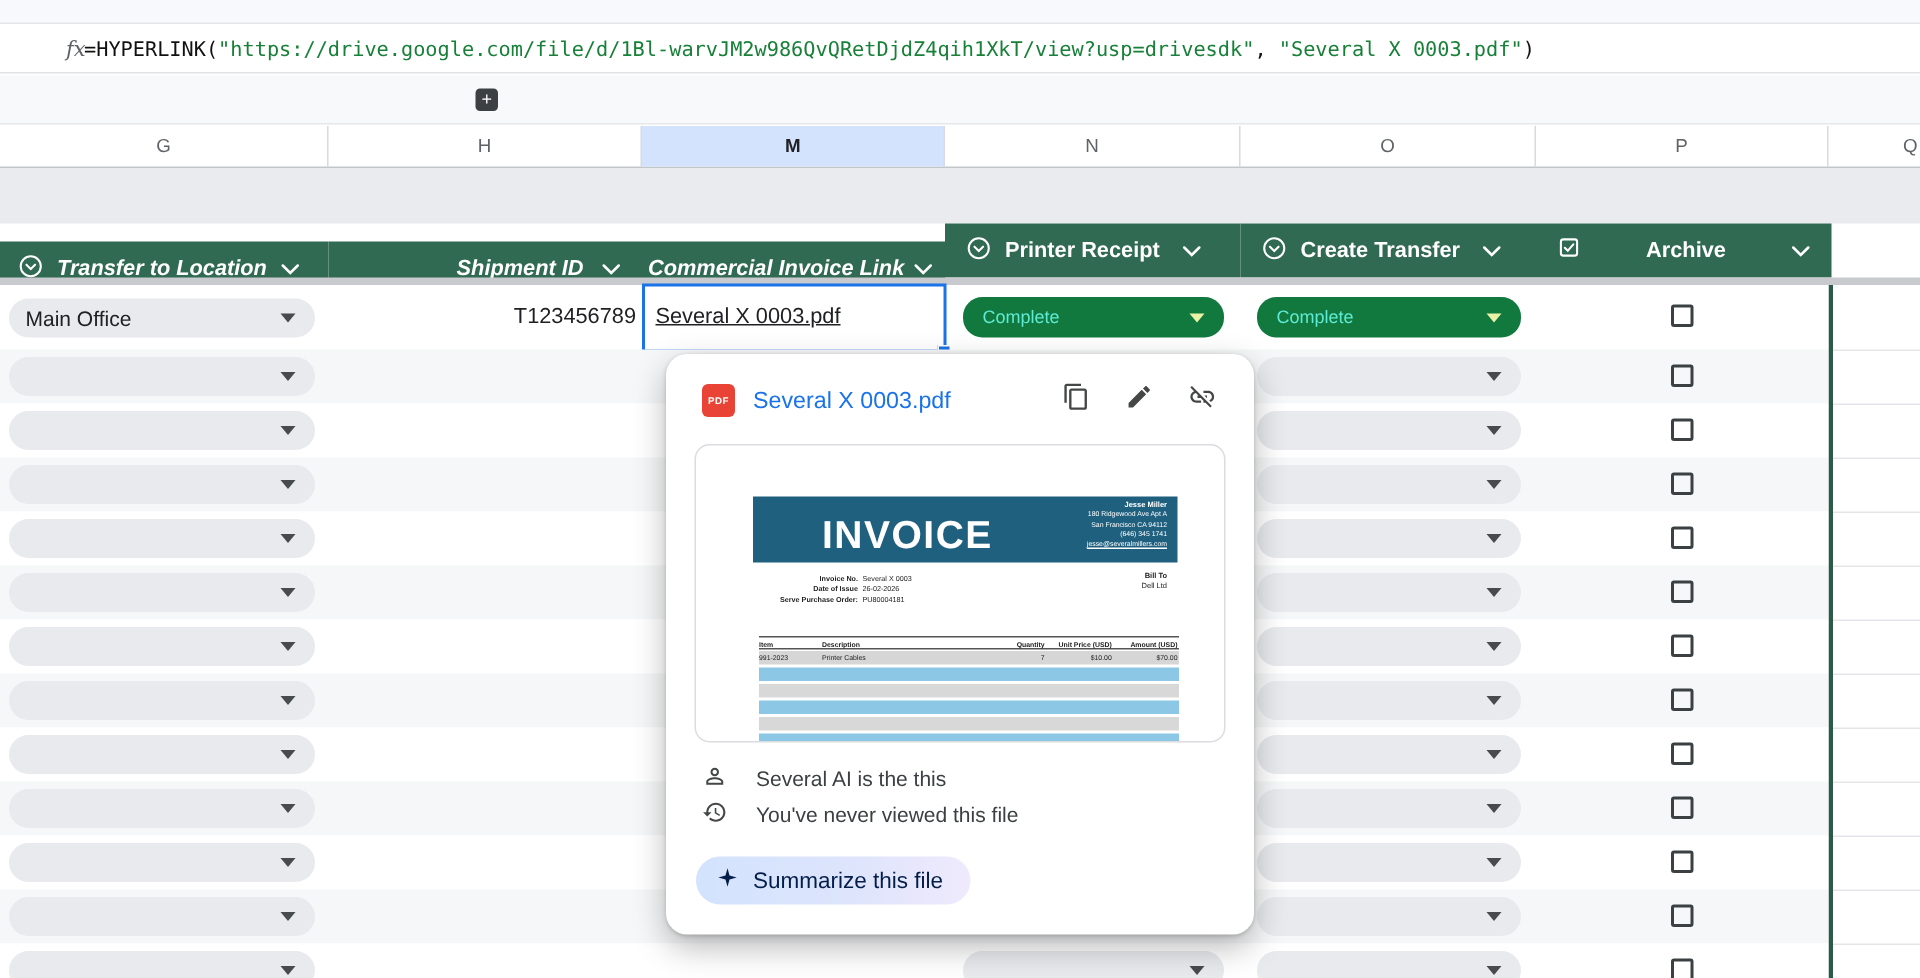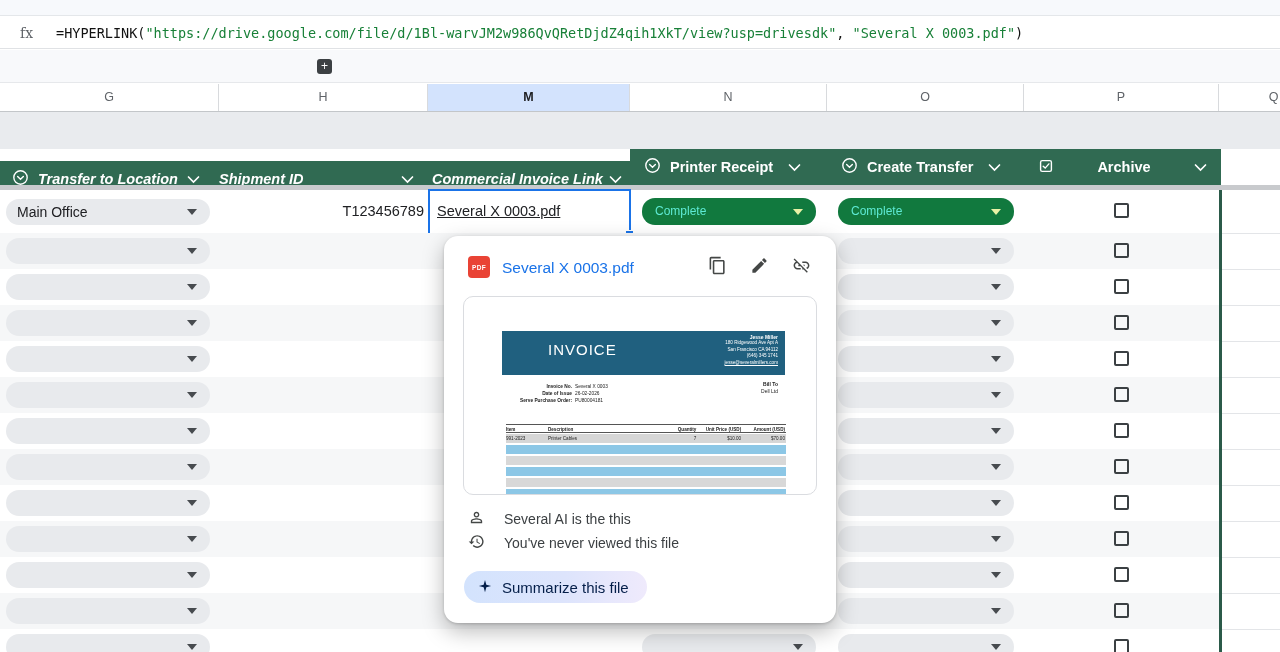--- a/index.html
+++ b/index.html
@@ -4,22 +4,22 @@
 <style>
   * { margin:0; padding:0; box-sizing:border-box; }
   html,body { width:1280px; height:652px; overflow:hidden; background:#fff;
               font-family:"Liberation Sans", sans-serif; }
   .abs { position:absolute; }
   #stage { position:relative; width:1280px; height:652px; background:#fff; }
 
   
   .top-strip { left:0; top:0; width:1280px; height:16px; background:#f7f9fc; border-bottom:1px solid #e4e7ea; }
   .formula-bar { left:0; top:17px; width:1280px; height:32px; background:#fff; border-bottom:1px solid #e0e2e5; }
-  .fx { left:20px; top:17px; height:32px; line-height:32px; font-family:"DejaVu Serif", serif;
-        font-size:14px; color:#5f6368; }
+  .fx { left:44px; top:17px; height:32px; line-height:32px; font-family:"DejaVu Serif", serif;
+        font-style:italic; font-size:14px; color:#5f6368; }
   .formula-text { left:56px; top:17px; height:32px; line-height:32px; white-space:nowrap;
                   font-family:"DejaVu Sans Mono", monospace; font-size:13.5px; color:#111; }
   .formula-text .str { color:#188038; }
   .toolbar-strip { left:0; top:50px; width:1280px; height:33px; background:#f8f9fb; border-bottom:1px solid #e6e8eb; }
   .add-btn { left:317px; top:59px; width:15px; height:15px; background:#3c4043; border-radius:3px;
              color:#fff; font-size:12px; line-height:14px; text-align:center; cursor:pointer; }
 
   
   .col-letters { left:0; top:84px; width:1280px; height:28px; background:#fff; border-bottom:1px solid #c3c6c9; }
   .col-cell { position:absolute; top:0; height:27px; line-height:27px; text-align:center;
@@ -72,21 +72,21 @@
              background:#fff; overflow:hidden; cursor:pointer; }
   .meta-row { position:absolute; left:24px; display:flex; align-items:center; gap:19px;
               font-size:14px; color:#3c4043; }
   .summarize { left:20px; top:335px; height:32px; border-radius:16px; display:inline-flex;
                align-items:center; gap:10px; padding:0 18px 0 14px; cursor:pointer;
                background:linear-gradient(90deg,#d3e3fd 0%,#dde4fc 55%,#efeafc 100%);
                font-size:15px; color:#041e49; }
 
   
   .inv-band { left:38px; top:34px; width:283px; height:44px; background:#20607f; }
-  .inv-title { left:84px; top:44px; font-size:15px; font-weight:normal; color:#fff; letter-spacing:1px; }
+  .inv-title { left:84px; top:44px; font-size:26px; font-weight:bold; color:#fff; letter-spacing:1px; }
   .inv-contact { right:38px; top:37px; text-align:right; color:#fff; font-size:4.6px; line-height:6.4px; }
   .inv-contact .nm { font-weight:bold; font-size:5px; }
   .inv-contact .em { text-decoration:underline; }
   .inv-meta { left:26px; top:86px; font-size:4.8px; line-height:7px; color:#222; }
   .inv-meta .mrow { display:flex; }
   .inv-meta .ml { width:82px; text-align:right; font-weight:bold; }
   .inv-meta .mv { padding-left:3px; }
   .inv-billto { right:38px; top:84px; text-align:right; font-size:5px; line-height:7px; color:#222; }
   .inv-billto .bl { font-weight:bold; }
   .inv-table { left:42px; top:127px; width:280px; font-size:4.6px; color:#222; }
@@ -131,21 +131,21 @@
         </svg>
     </span>
     <span class="lbl">Transfer to Location</span>
     <span class="chev">
       <svg width="13" height="9" viewBox="0 0 13 9" fill="none">
           <polyline points="1.5,2 6.5,7 11.5,2" stroke="#fff" stroke-width="1.7" stroke-linecap="round"></polyline>
         </svg>
     </span>
   </div>
 
-  <div class="thead italic" style="left:219px;width:209px;justify-content:space-between;padding-right:14px;gap:12px">
+  <div class="thead italic" style="left:219px;width:209px;justify-content:flex-end;padding-right:14px;gap:12px">
     <span class="lbl">Shipment ID</span>
     <span class="chev">
       <svg width="13" height="9" viewBox="0 0 13 9" fill="none">
           <polyline points="1.5,2 6.5,7 11.5,2" stroke="#fff" stroke-width="1.7" stroke-linecap="round"></polyline>
         </svg>
     </span>
   </div>
 
   <div class="thead italic" style="left:428px;width:202px;padding-left:4px;gap:6px">
     <span class="lbl">Commercial Invoice Link</span>

